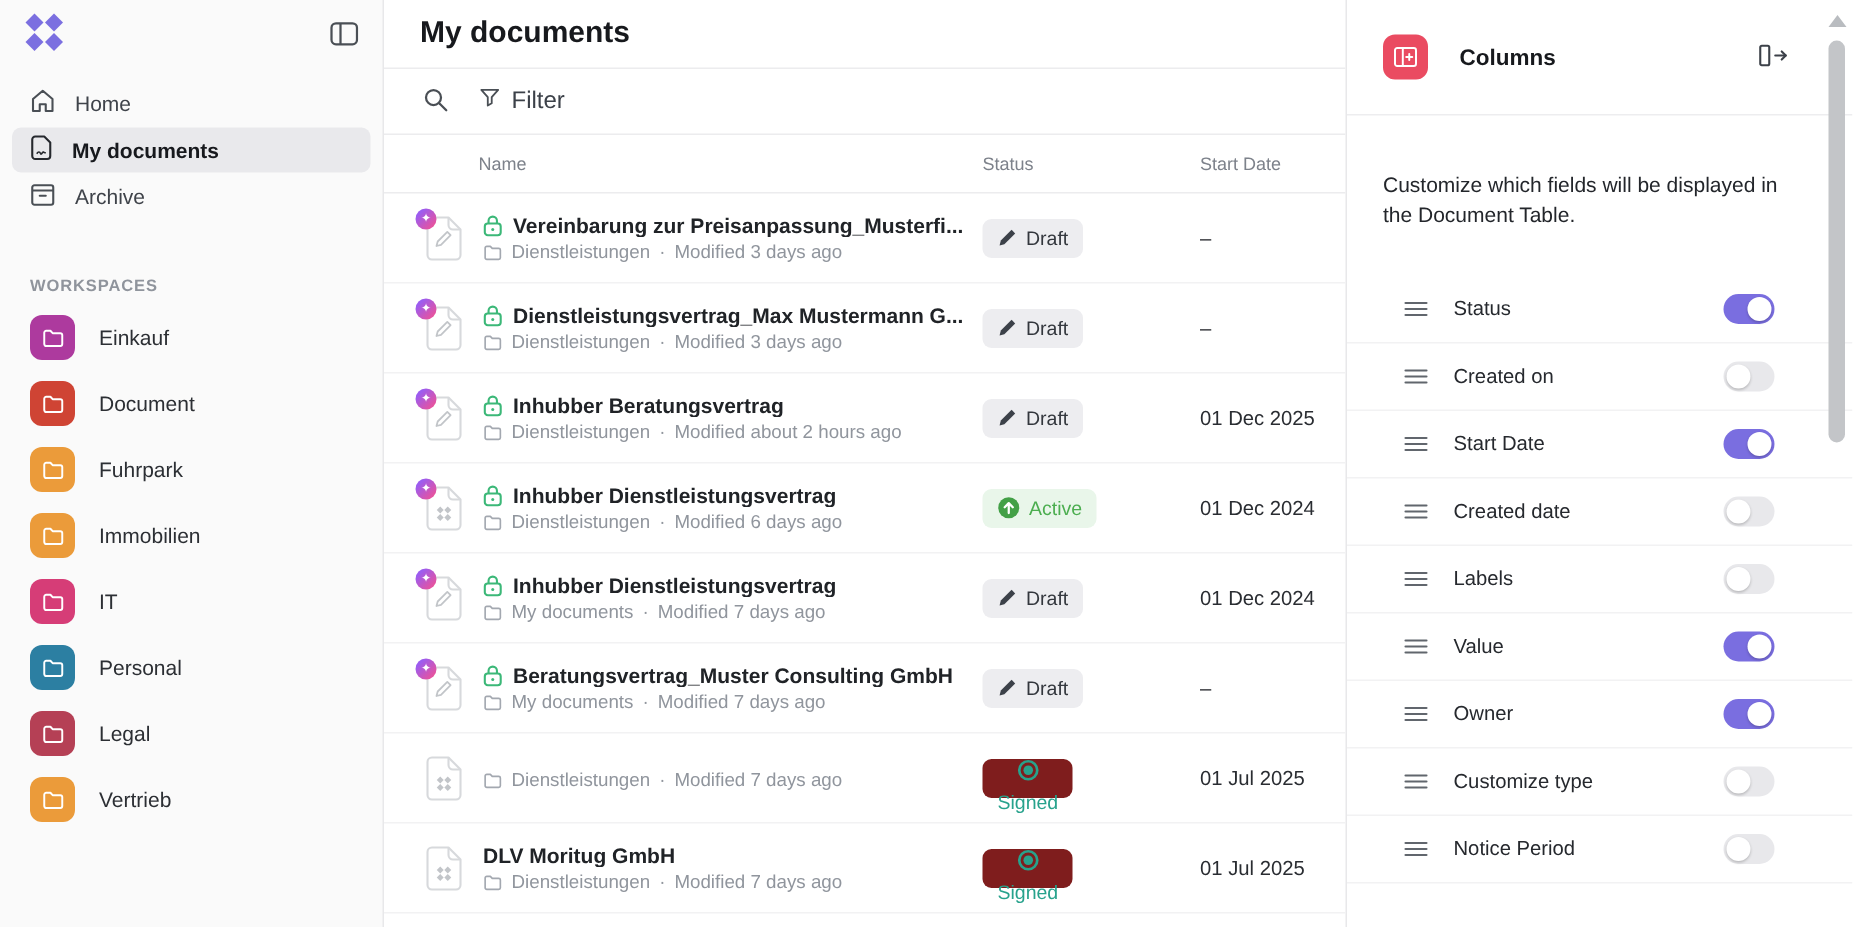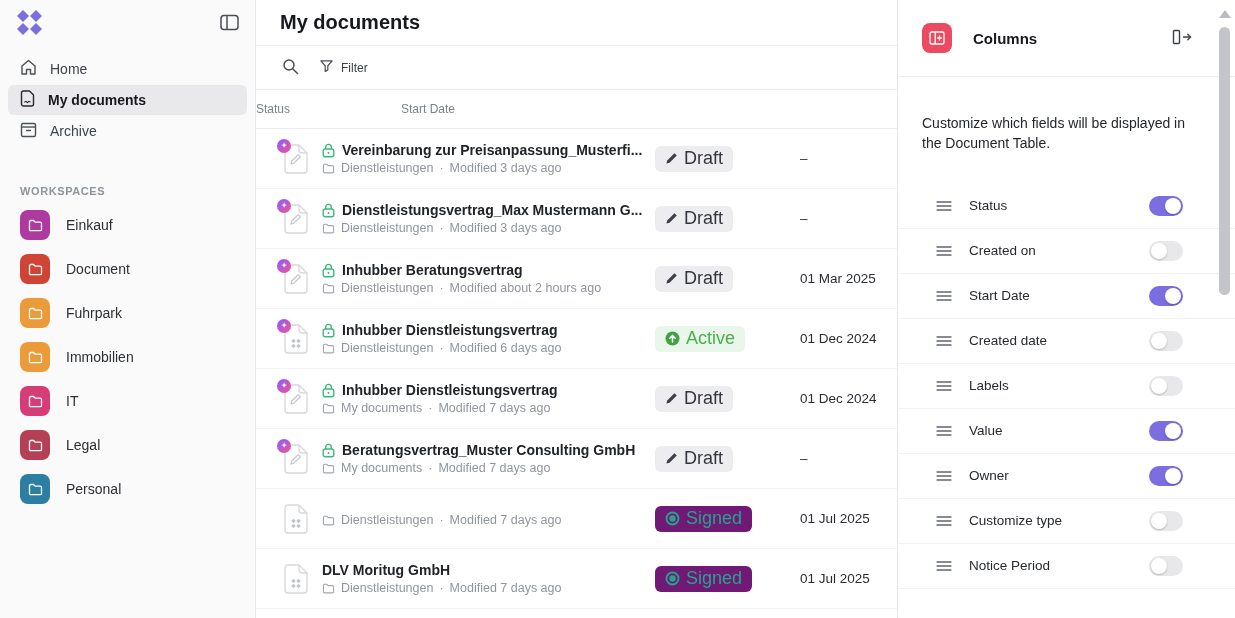--- a/index.html
+++ b/index.html
@@ -28,42 +28,42 @@
   .ws-icon { width:30px; height:30px; border-radius:8px; display:flex; align-items:center; justify-content:center; flex:none; }
   .new-ws { margin-top:auto; display:flex; align-items:center; gap:16px; padding:10px 20px 16px; font-size:14px; color:#2c2f34; cursor:pointer; }
   .plus-box { width:30px; height:30px; border-radius:8px; background:#fff; box-shadow:0 1px 3px rgba(0,0,0,.14); display:flex; align-items:center; justify-content:center; }
 
   
   .main { flex:1; min-width:0; display:flex; flex-direction:column; background:#fff; }
   .m-header { height:46px; border-bottom:1px solid #ececee; display:flex; align-items:center; padding:0 24px; flex:none; }
   .m-title { font-size:20px; font-weight:700; color:#17191d; }
   .filter-bar { height:44px; border-bottom:1px solid #ececee; display:flex; align-items:center; gap:20px; padding:0 26px; flex:none; }
   .icon-btn { display:flex; align-items:center; justify-content:center; cursor:pointer; background:none; border:none; padding:0; }
-  .filter-btn { display:flex; align-items:center; gap:7px; font-size:12px; color:#3c4149; cursor:pointer; background:none; border:none; padding:0; font-family:inherit; }
+  .filter-btn { display:flex; align-items:center; gap:7px; font-size:16px; color:#3c4149; cursor:pointer; background:none; border:none; padding:0; font-family:inherit; }
   .t-head { height:39px; display:flex; align-items:center; font-size:12px; color:#7d828b; border-bottom:1px solid #ececee; padding-right:12px; flex:none; }
   .h-name { flex:1; padding-left:63px; }
   .h-status { width:145px; flex:none; }
   .h-date { width:85px; flex:none; }
   .t-body { flex:1; overflow:hidden; }
   .t-row { height:60px; display:flex; align-items:center; border-bottom:1px solid #f2f2f3; padding-right:12px; cursor:pointer; }
   .c-name { flex:1; display:flex; align-items:center; min-width:0; padding-left:28px; gap:14px; }
   .doc-ic { position:relative; width:24px; height:30px; flex:none; }
   .ai-badge {
     position:absolute; top:-5px; left:-7px; width:14px; height:14px; border-radius:50%;
     background:linear-gradient(135deg,#9b5cf0 20%,#e8539d 85%);
     color:#fff; font-size:8px; line-height:14px; text-align:center;
   }
   .name-block { min-width:0; }
   .n-line { display:flex; align-items:center; gap:7px; font-size:14px; font-weight:700; color:#202327; white-space:nowrap; overflow:hidden; }
   .s-line { display:flex; align-items:center; gap:6px; font-size:12.5px; color:#90959d; margin-top:3px; white-space:nowrap; }
   .c-status { width:145px; flex:none; }
-  .badge { display:inline-flex; align-items:center; gap:6px; height:26px; padding:0 10px; border-radius:6px; font-size:18px; font-weight:500; }
+  .badge { display:inline-flex; align-items:center; gap:6px; height:26px; padding:0 10px; border-radius:6px; font-size:13px; font-weight:500; }
   .badge.draft  { background:#ededf0; color:#33373d; }
   .badge.active { background:#e9f6ea; color:#4cae50; }
-  .badge.signed { background:#701a75; color:#27a28c; }
+  .badge.signed { background:#7f1d1d; color:#27a28c;flex-direction:column; }
   .c-date { width:85px; flex:none; font-size:13.5px; color:#2a2d32; }
 
   
   .panel { width:338px; min-width:338px; background:#fff; border-left:1px solid #e8e8ea; display:flex; flex-direction:column; position:relative; }
   .p-header { height:77px; border-bottom:1px solid #ededef; display:flex; align-items:center; padding:0 42px 0 24px; gap:21px; flex:none; }
   .p-icon { width:30px; height:30px; border-radius:8px; background:#ea4b61; display:flex; align-items:center; justify-content:center; flex:none; }
   .p-title { font-size:15px; font-weight:700; color:#17191d; flex:1; }
   .p-desc { padding:23px 42px 8px 24px; font-size:14px; line-height:1.42; color:#23262b; }
   .fields { padding-top:8px; }
   .f-row { height:45px; display:flex; align-items:center; padding:0 52px 0 38px; gap:17px; border-bottom:1px solid #f2f2f3; }
@@ -174,34 +174,42 @@
   </div>
         <div class="ws-item">
     <span class="ws-icon" style="background: rgb(214, 61, 119);">
       <svg width="15" height="13" viewBox="0 0 15 13" fill="none" stroke="#ffffff" stroke-width="1.3" stroke-linejoin="round">
         <path d="M1.5 2.8 a1.3 1.3 0 0 1 1.3-1.3 h2.8 l1.5 1.6 h5.1 a1.3 1.3 0 0 1 1.3 1.3 v6 a1.3 1.3 0 0 1-1.3 1.3 h-9.4 a1.3 1.3 0 0 1-1.3-1.3 Z"></path>
       </svg>
     </span>
     <span class="ws-name">IT</span>
   </div>
         <div class="ws-item">
+    <span class="ws-icon" style="background: rgb(44, 127, 162);">
+      <svg width="15" height="13" viewBox="0 0 15 13" fill="none" stroke="#ffffff" stroke-width="1.3" stroke-linejoin="round">
+        <path d="M1.5 2.8 a1.3 1.3 0 0 1 1.3-1.3 h2.8 l1.5 1.6 h5.1 a1.3 1.3 0 0 1 1.3 1.3 v6 a1.3 1.3 0 0 1-1.3 1.3 h-9.4 a1.3 1.3 0 0 1-1.3-1.3 Z"></path>
+      </svg>
+    </span>
+    <span class="ws-name">Personal</span>
+  </div>
+        <div class="ws-item">
     <span class="ws-icon" style="background: rgb(181, 64, 85);">
       <svg width="15" height="13" viewBox="0 0 15 13" fill="none" stroke="#ffffff" stroke-width="1.3" stroke-linejoin="round">
         <path d="M1.5 2.8 a1.3 1.3 0 0 1 1.3-1.3 h2.8 l1.5 1.6 h5.1 a1.3 1.3 0 0 1 1.3 1.3 v6 a1.3 1.3 0 0 1-1.3 1.3 h-9.4 a1.3 1.3 0 0 1-1.3-1.3 Z"></path>
       </svg>
     </span>
     <span class="ws-name">Legal</span>
   </div>
         <div class="ws-item">
-    <span class="ws-icon" style="background: rgb(44, 127, 162);">
+    <span class="ws-icon" style="background: rgb(235, 155, 58);">
       <svg width="15" height="13" viewBox="0 0 15 13" fill="none" stroke="#ffffff" stroke-width="1.3" stroke-linejoin="round">
         <path d="M1.5 2.8 a1.3 1.3 0 0 1 1.3-1.3 h2.8 l1.5 1.6 h5.1 a1.3 1.3 0 0 1 1.3 1.3 v6 a1.3 1.3 0 0 1-1.3 1.3 h-9.4 a1.3 1.3 0 0 1-1.3-1.3 Z"></path>
       </svg>
     </span>
-    <span class="ws-name">Personal</span>
+    <span class="ws-name">Vertrieb</span>
   </div>
       </div>
 
   </aside>
 
   <main class="main">
     <div class="m-header">
       <h1 class="m-title">My documents</h1>
     </div>
 
@@ -218,20 +226,21 @@
         <span>
           <svg width="15" height="15" viewBox="0 0 16 16" fill="none" stroke="#4a4f55" stroke-width="1.3" stroke-linejoin="round">
             <path d="M2 2 h12 l-4.6 5.2 v4.4 l-2.8 1.6 v-6 Z"></path>
           </svg>
         </span>
         <span>Filter</span>
       </button>
     </div>
 
     <div class="t-head">
+      <span class="h-name">Name</span>
       <span class="h-status">Status</span>
       <span class="h-date">Start Date</span>
     </div>
 
     <div class="t-body">
         <div class="t-row">
     <div class="c-name">
       <span class="doc-ic">
         <svg width="24" height="30" viewBox="0 0 24 30" fill="#ffffff" stroke="#d7d9dc" stroke-width="1.4" stroke-linejoin="round">
           <path d="M1 4 a3 3 0 0 1 3-3 h11 l8 8 v17 a3 3 0 0 1-3 3 H4 a3 3 0 0 1-3-3 Z"></path>
@@ -379,21 +388,21 @@
         <span class="badge-ic ic-draft" style="display:flex;">
           <svg width="13" height="13" viewBox="0 0 13 13" fill="#3c4149">
             <path d="M9.4 1.2 l2.4 2.4 -7.2 7.2 -3.2 .8 .8-3.2 Z"></path>
           </svg>
         </span>
 
         <span class="badge-label">Draft</span>
       </span>
     </div>
     <div class="c-date">
-      <span class="r-date">01 Mar 2025</span>
+      <span class="r-date">01 Dec 2025</span>
     </div>
   </div>
         <div class="t-row">
     <div class="c-name">
       <span class="doc-ic">
         <svg width="24" height="30" viewBox="0 0 24 30" fill="#ffffff" stroke="#d7d9dc" stroke-width="1.4" stroke-linejoin="round">
           <path d="M1 4 a3 3 0 0 1 3-3 h11 l8 8 v17 a3 3 0 0 1-3 3 H4 a3 3 0 0 1-3-3 Z"></path>
           <path d="M15 1 v5 a3 3 0 0 0 3 3 h5" fill="none"></path>
         </svg>
         

